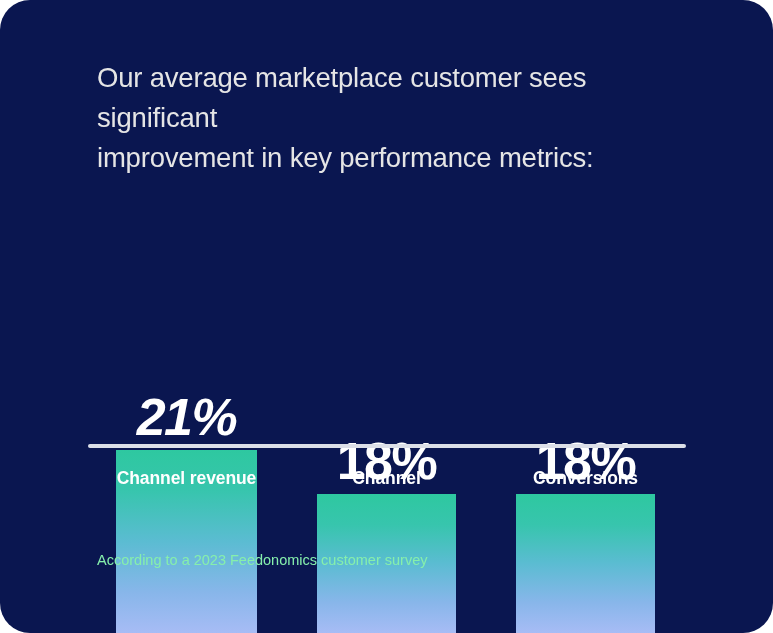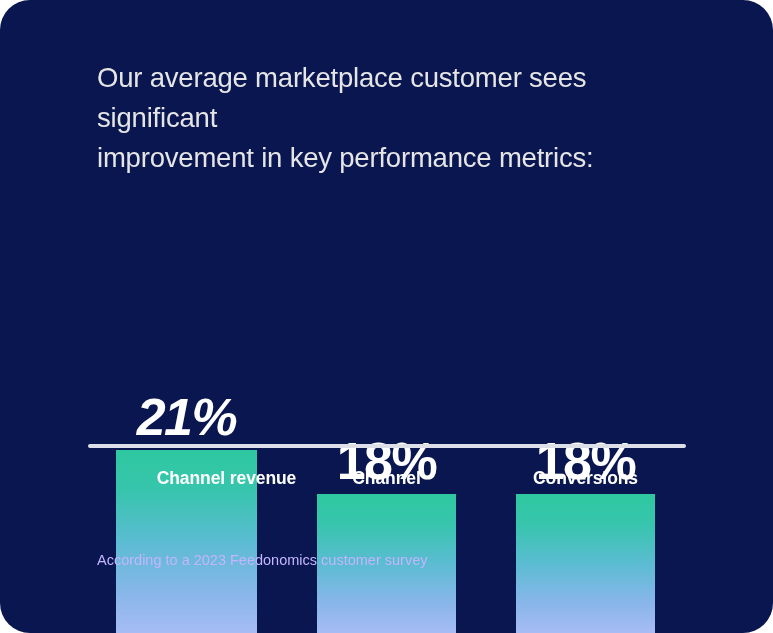--- a/index.html
+++ b/index.html
@@ -93,41 +93,41 @@
     font-size: 17.5px;
     font-weight: 700;
     letter-spacing: -0.1px;
     line-height: 1;
   }
 
   .footnote {
     position: absolute;
     left: 97px;
     top: 551px;
-    color: #c4b5fd;
+    color: #86efac;
     font-size: 14.5px;
     font-weight: 400;
     line-height: 1.3;
   }
 </style>
 </head>
 <body>
 
 <div class="card">
 
   <div class="headline">Our average marketplace customer sees significant
 improvement in key performance metrics:</div>
 
   <div class="chart">
 
     <div class="bar-group" style="left:116px; width:141px;">
       <div class="bar-value" style="bottom:190px;font-style:italic;">21%</div>
       <div class="bar" style="height:183px;"></div>
     </div>
-    <div class="bar-label" style="left:116px; width:141px;padding-left:40px;">Channel revenue</div>
+    <div class="bar-label" style="left:116px; width:141px;">Channel revenue</div>
 
     <div class="bar-group" style="left:317px; width:139px;">
       <div class="bar-value" style="bottom:146px;">18%</div>
       <div class="bar" style="height:139px;"></div>
     </div>
     <div class="bar-label" style="left:317px; width:139px;">Channel</div>
 
     <div class="bar-group" style="left:516px; width:139px;">
       <div class="bar-value" style="bottom:146px;">18%</div>
       <div class="bar" style="height:139px;"></div>

